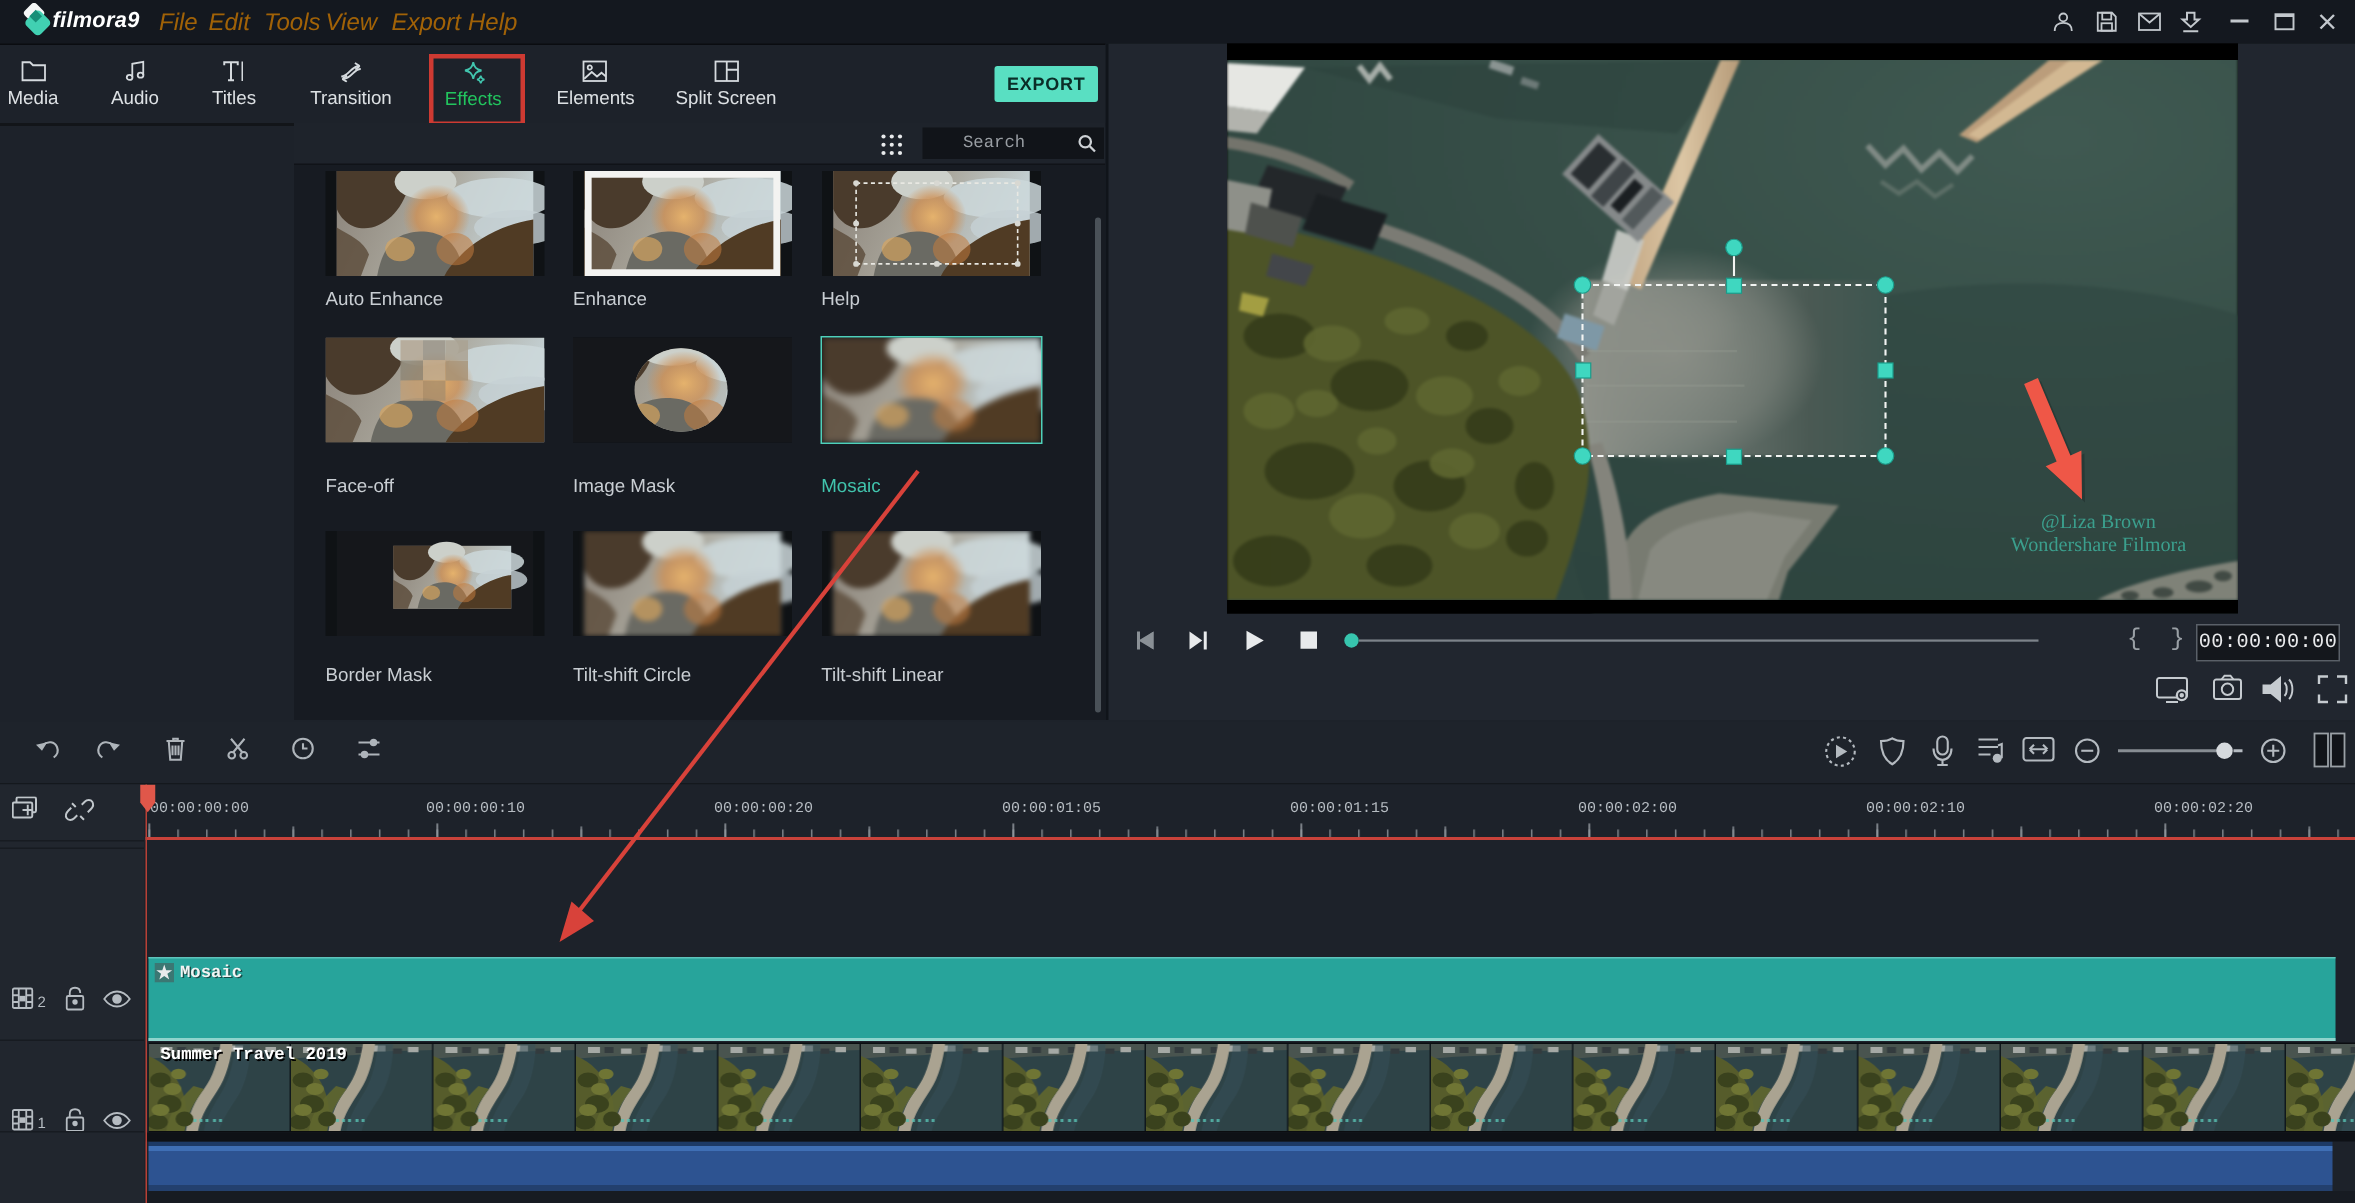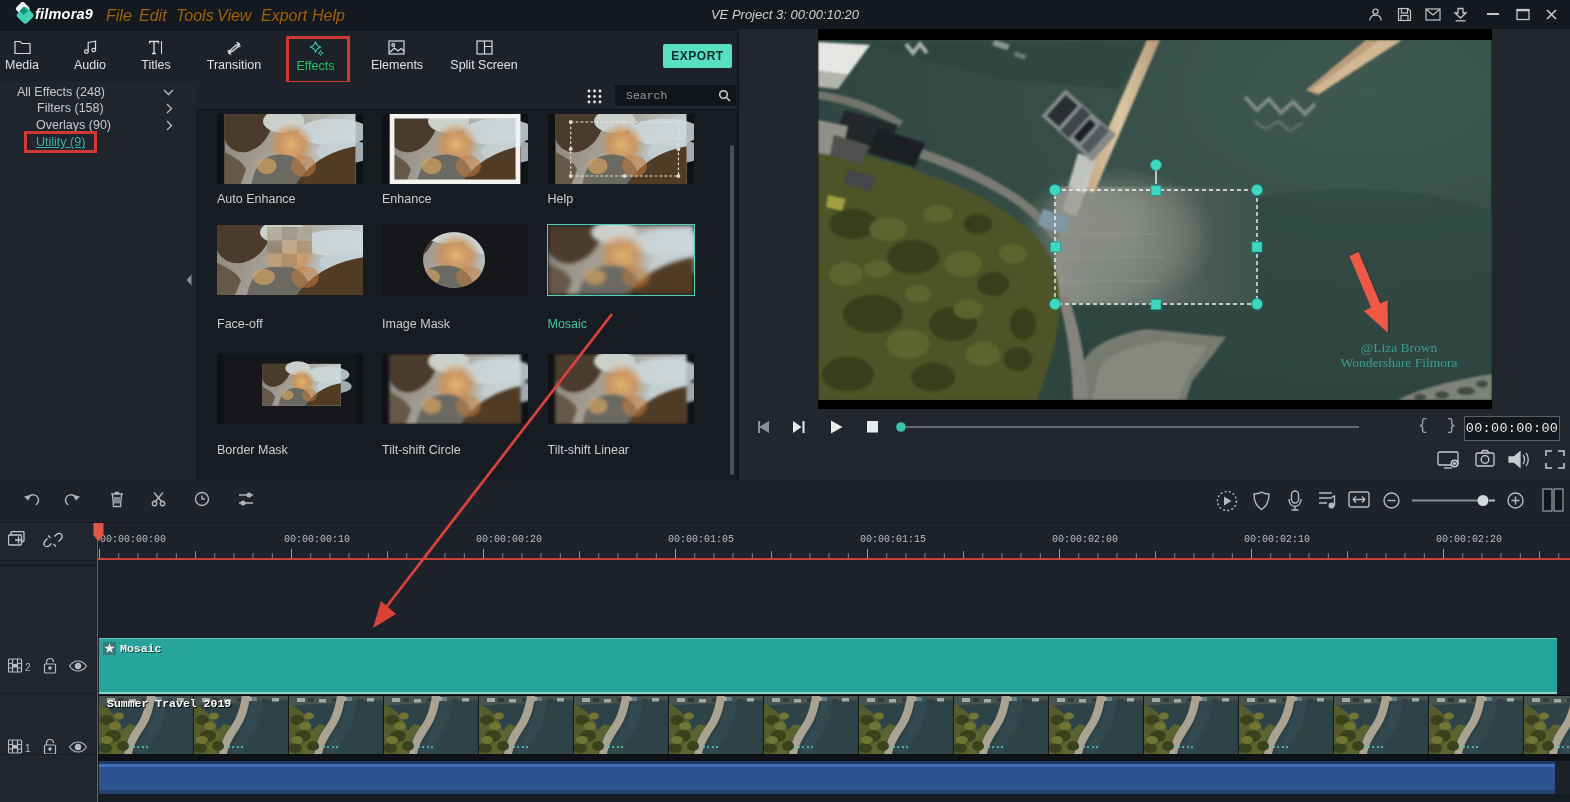--- a/index.html
+++ b/index.html
@@ -56,21 +56,20 @@
       <rect x="4.5" y="6.5" width="13.5" height="13.5" rx="3" fill="#41d0b2" transform="rotate(45 11.2 13.2)"></rect>
       <rect x="6.8" y="5.8" width="6" height="6" fill="#178f78" transform="rotate(45 9.8 8.8)"></rect>
     </svg>
     <div class="abs" style="left:35px;top:6px;color:#fff;font-size:14.5px;font-weight:bold;letter-spacing:.2px">filmora<span style="font-weight:bold">9</span></div>
     <div class="menuitem" style="left:106px">File</div>
     <div class="menuitem" style="left:139px">Edit</div>
     <div class="menuitem" style="left:176px">Tools</div>
     <div class="menuitem" style="left:217px">View</div>
     <div class="menuitem" style="left:261px">Export</div>
     <div class="menuitem" style="left:312px">Help</div>
-    <div id="wintitle">VE Project 3: 00:00:10:20</div>
     <svg class="abs tico" style="left:1368px;top:7px" width="15" height="15" viewBox="0 0 15 15" fill="none" stroke="#c3c8cd" stroke-width="1.2">
       <circle cx="7.5" cy="4.6" r="2.6"></circle>
         <path d="M1.8 13.6 C1.8 9.8 4.3 8.2 7.5 8.2 C10.7 8.2 13.2 9.8 13.2 13.6"></path>
     </svg>
     <svg class="abs tico" style="left:1397px;top:7px" width="15" height="15" viewBox="0 0 15 15" fill="none" stroke="#c3c8cd" stroke-width="1.2">
       <path d="M1.5 1.5 H11 L13.5 4 V13.5 H1.5 Z"></path>
         <rect x="4.5" y="1.5" width="6" height="4.5"></rect>
         <rect x="4" y="8.5" width="7" height="5"></rect>
     </svg>
     <svg class="abs tico" style="left:1425px;top:8px" width="16" height="13" viewBox="0 0 16 13" fill="none" stroke="#c3c8cd" stroke-width="1.2">
@@ -125,39 +124,20 @@
           <path d="M1.5 12.5 L6.5 8 L10 11 L13 8.5 L16 11"></path>
         </svg>Elements</div>
     <div class="tab" style="left:448px;width:72px;white-space:nowrap">
       <svg width="17" height="15" viewBox="0 0 17 15" fill="none" stroke="#d5dade" stroke-width="1.2">
           <rect x="1" y="1" width="15" height="13"></rect>
           <path d="M8.5 1 V14 M8.5 6.5 H16"></path>
         </svg>Split Screen</div>
     <div id="exportbtn">EXPORT</div>
     <div class="abs" style="left:286px;top:6px;width:58px;height:42px;border:3px solid #ce3a32"></div>
   </div>
-  <div id="sidebar">
-    <div class="sideitem" style="left:17px;top:3px">All Effects (248)</div>
-    <svg class="abs" style="left:163px;top:7px" width="11" height="7" viewBox="0 0 11 7" fill="none" stroke="#b8bec4" stroke-width="1.3">
-        <path d="M1 1 L5.5 5.5 L10 1"></path>
-      </svg>
-    <div class="sideitem" style="left:37px;top:19px">Filters (158)</div>
-    <svg class="abs" style="left:166px;top:21px" width="7" height="11" viewBox="0 0 7 11" fill="none" stroke="#b8bec4" stroke-width="1.3">
-        <path d="M1 1 L5.5 5.5 L1 10"></path>
-      </svg>
-    <div class="sideitem" style="left:36px;top:36px">Overlays (90)</div>
-    <svg class="abs" style="left:166px;top:38px" width="7" height="11" viewBox="0 0 7 11" fill="none" stroke="#b8bec4" stroke-width="1.3">
-        <path d="M1 1 L5.5 5.5 L1 10"></path>
-      </svg>
-    <div class="sideitem" style="left:36px;top:53px;color:#3cb3a0;text-decoration:underline">Utility (9)</div>
-    <div class="abs" style="left:24px;top:49px;width:67px;height:16px;border:3px solid #ce3a32"></div>
-    <svg class="abs" style="left:186px;top:192px" width="6" height="12" viewBox="0 0 6 12" fill="#8a9096">
-        <path d="M5.5 0.5 L0.5 6 L5.5 11.5 Z"></path>
-      </svg>
-  </div>
   <svg width="0" height="0" style="position:absolute">
     <defs>
       <linearGradient id="fxsky" x1="0" y1="0" x2="1" y2="0.25">
         <stop offset="0" stop-color="#8a8279"></stop>
           <stop offset="0.55" stop-color="#aaa79c"></stop>
           <stop offset="1" stop-color="#c5d2d6"></stop>
       </linearGradient>
       <radialGradient id="fxglow">
         <stop offset="0" stop-color="#e8b36a" stop-opacity="0.95"></stop>
           <stop offset="0.6" stop-color="#cf8f52" stop-opacity="0.75"></stop>
@@ -188,21 +168,21 @@
           <circle cx="7.5" cy="2" r="1.4"></circle>
           <circle cx="13" cy="2" r="1.4"></circle>
         <circle cx="2" cy="7.5" r="1.4"></circle>
           <circle cx="7.5" cy="7.5" r="1.4"></circle>
           <circle cx="13" cy="7.5" r="1.4"></circle>
         <circle cx="2" cy="13" r="1.4"></circle>
           <circle cx="7.5" cy="13" r="1.4"></circle>
           <circle cx="13" cy="13" r="1.4"></circle>
       </svg>
       <div id="searchbox">
-        <div class="abs mono" style="left:11px;top:4px;font-size:11.5px;color:#989da2">Search</div>
+        <div class="abs mono" style="left:27px;top:4px;font-size:11.5px;color:#989da2">Search</div>
         <svg class="abs" style="left:103px;top:4px" width="13" height="13" viewBox="0 0 13 13" fill="none" stroke="#cdd1d5" stroke-width="1.5">
           <circle cx="5.5" cy="5.5" r="3.8"></circle>
             <path d="M8.5 8.5 L12 12"></path>
         </svg>
       </div>
     </div>
 
     <svg class="thumb" style="left:20.5px;top:31.5px" width="146" height="78" viewBox="0 0 146 78">
         <use href="#fxbase"></use>
       </svg>

